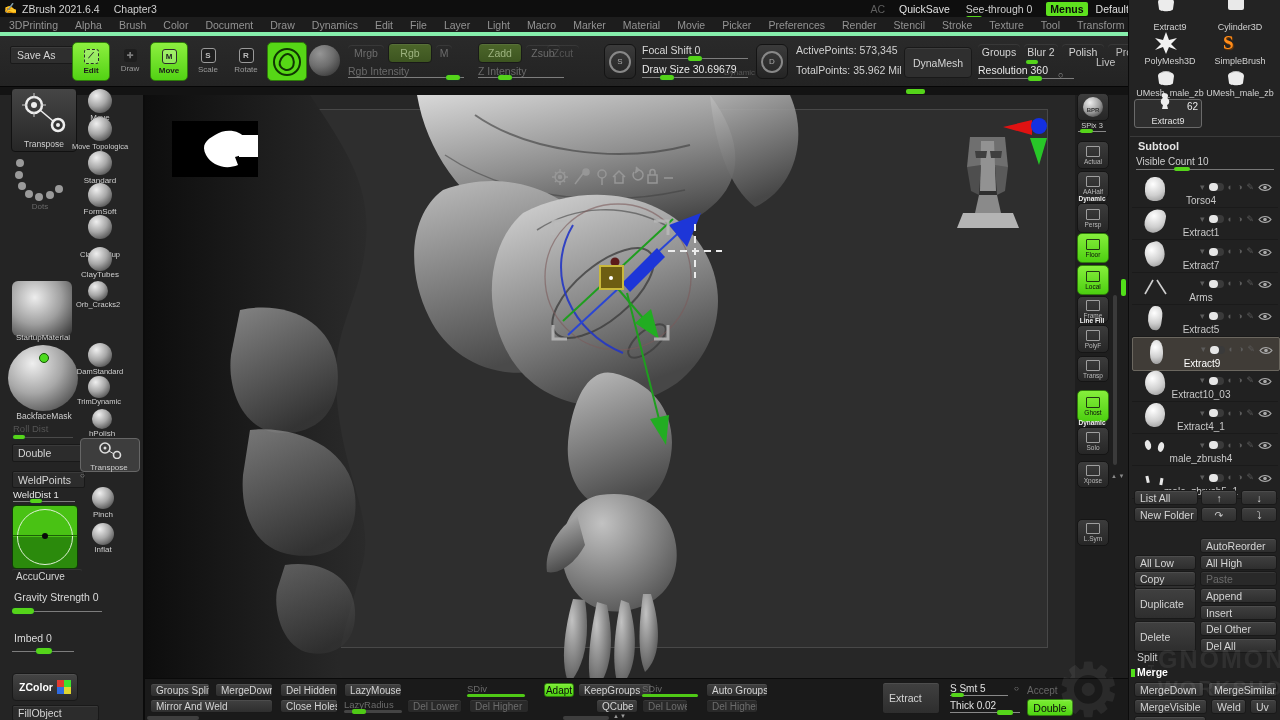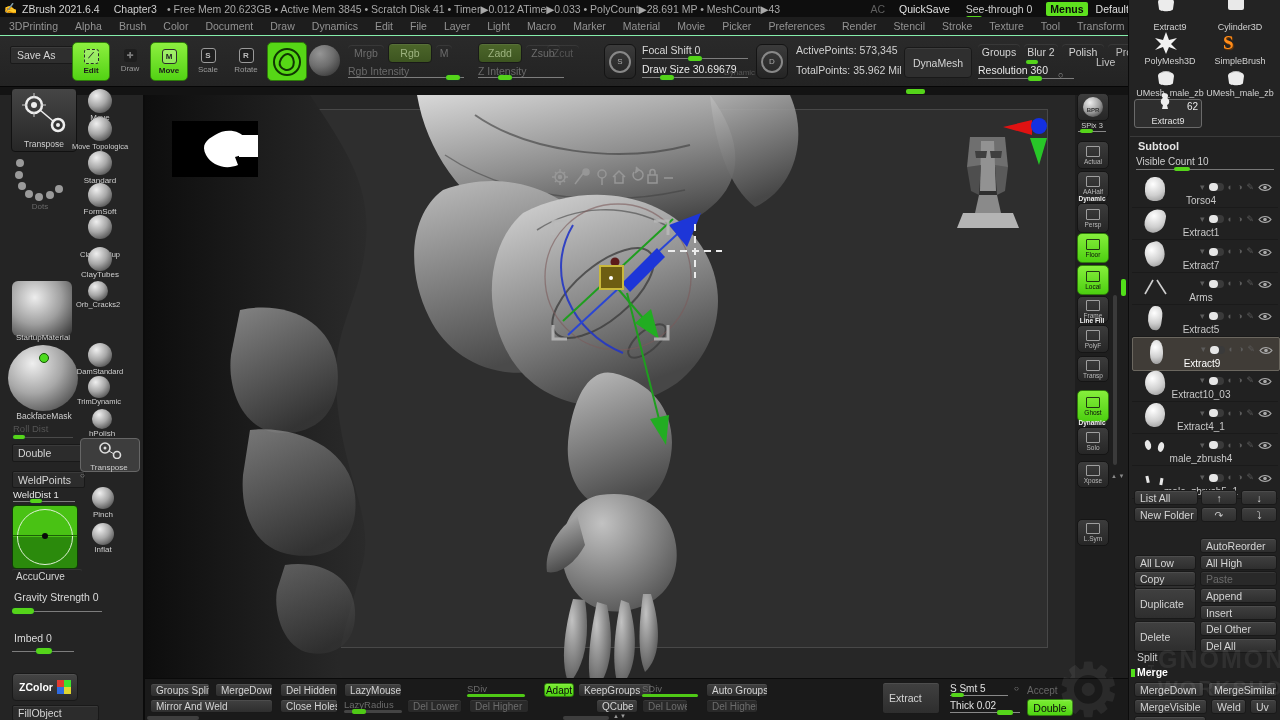--- a/index.html
+++ b/index.html
@@ -49,40 +49,39 @@
   .icglyph{font-size:9px;color:#5c5c5c;line-height:9px}
   .wmark{position:absolute;color:rgba(255,255,255,.07);font-weight:bold;letter-spacing:2px}
 </style>
 </head>
 <body>
 
 <div class="abs" id="titlebar" style="left:0;top:0;width:1280px;height:17px;background:#0e0e0e;display:flex;align-items:center;font-size:10.5px;color:#b8b8b8">
   <span style="margin:0 5px 0 4px;color:#ddd;font-weight:bold">✍</span>
   <span style="color:#d6d6d6">ZBrush 2021.6.4</span>
   <span style="margin-left:14px;color:#cfcfcf">Chapter3</span>
-  <span style="margin-left:10px;color:#a8a8a8">• Free Mem 20.623GB • Active Mem 3845 • Scratch Disk 41 • Timer▶0.012 ATime▶0.033 • PolyCount▶28.691 MP • MeshCount▶43</span>
   <span style="flex:1"></span>
   <span style="color:#5f5f5f;margin-right:14px">AC</span>
   <span style="color:#e2e2e2;margin-right:16px">QuickSave</span>
   <span style="position:relative;margin-right:14px;color:#cfcfcf">
     <span>See-through</span> <span>0</span>
     <span style="position:absolute;left:0;bottom:-3px;width:100%;height:1px;background:#777"></span>
     <span style="position:absolute;left:0;bottom:-5px;width:16px;height:4px;border-radius:2px;background:#55d41a"></span>
   </span>
   <span style="background:#5ee21e;color:#0b0b0b;font-weight:bold;padding:1px 4px;border-radius:2px;margin-right:8px">Menus</span>
   <span style="color:#e0e0e0;margin-right:12px">DefaultZScript</span>
   <span style="color:#8a8a8a;letter-spacing:1px;margin-right:10px;font-size:8px">◂▮▮▸&nbsp;&nbsp;◂▣▸</span>
   <span style="width:16px;text-align:center;color:#bbb">⌄</span>
   <span style="width:16px;text-align:center">
     <span style="display:inline-block;width:7px;height:7px;border:1px solid #bbb"></span>
   </span>
   <span style="width:18px;text-align:center;color:#ccc">✕</span>
 </div>
 
-<div class="abs" id="menubar" style="left:0;top:17px;width:1280px;height:19px;background:#1d1d1d;border-bottom:1px solid #86efac;
+<div class="abs" id="menubar" style="left:0;top:17px;width:1280px;height:19px;background:#1d1d1d;border-bottom:4px solid #86efac;
             display:flex;align-items:center;padding-left:9px;box-sizing:border-box">
     <span class="menu-item">3DPrinting</span>
     <span class="menu-item">Alpha</span>
     <span class="menu-item">Brush</span>
     <span class="menu-item">Color</span>
     <span class="menu-item">Document</span>
     <span class="menu-item">Draw</span>
     <span class="menu-item">Dynamics</span>
     <span class="menu-item">Edit</span>
     <span class="menu-item">File</span>

